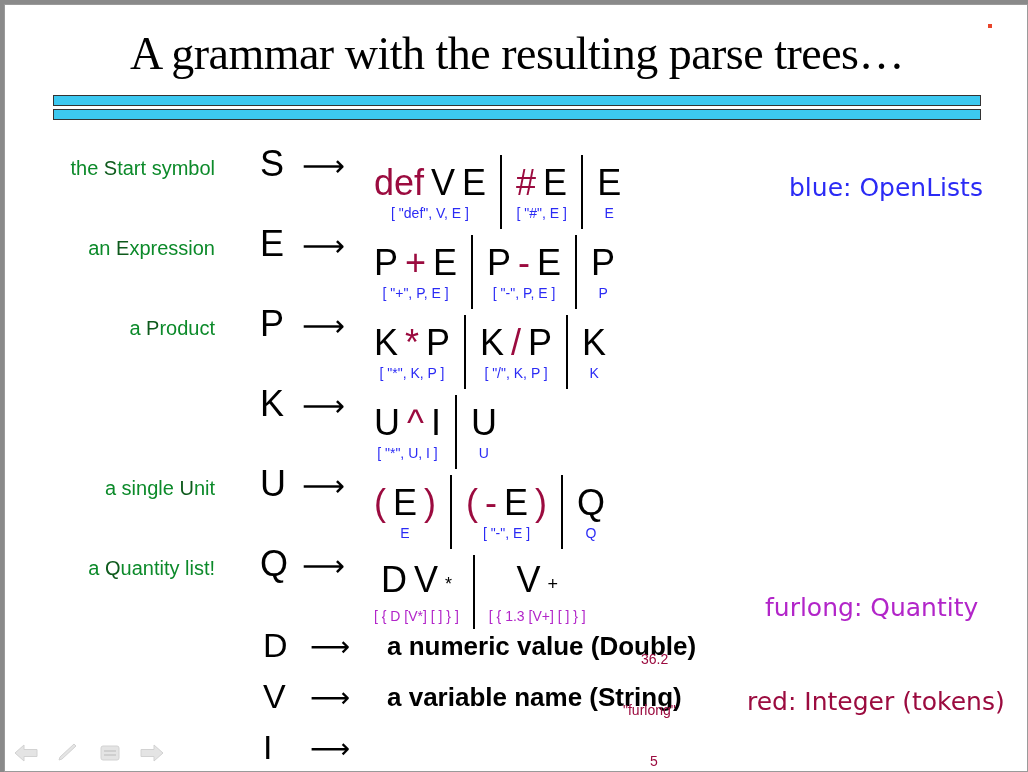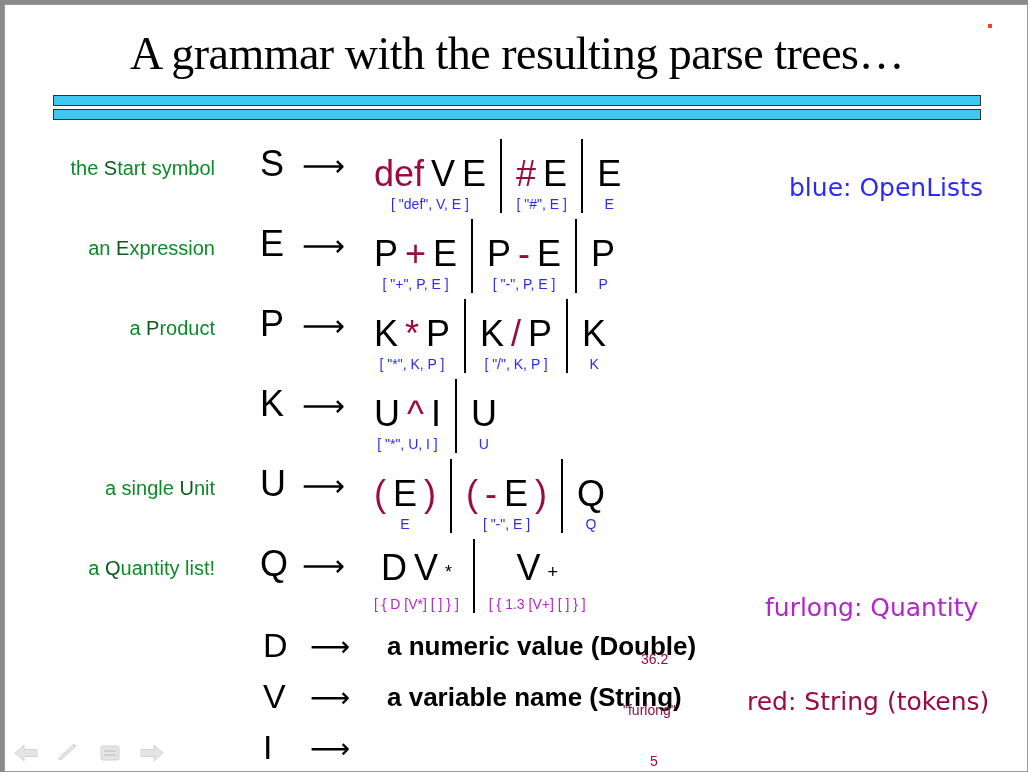--- a/index.html
+++ b/index.html
@@ -102,23 +102,23 @@
     top: 12px;
     font-size: 30px;
     color: #000000;
     line-height: 34px;
   }
 
   
   .alts {
     position: absolute;
     left: 355px;
-    top: 0;
+    top: 16px;
     display: flex;
-    align-items: flex-end;
+    align-items: center;
   }
   .alt {
     position: relative;
     display: flex;
     flex-direction: column;
     align-items: center;
     padding: 0 14px;
   }
   .alt-prod {
     font-size: 36px;
@@ -416,21 +416,21 @@
       </div>
       <div class="t-row">
         <div class="t-lhs">I</div>
         <div class="t-arrow">⟶</div>
         <div class="t-ex" style="left: 645px;">5</div>
       </div>
     </div>
 
   <div class="legend legend-blue">blue: OpenLists</div>
   <div class="legend legend-purple">furlong: Quantity</div>
-  <div class="legend legend-red">red: String (tokens)</div>
+  <div class="legend legend-red">red: Integer (tokens)</div>
 
   <div class="navbar">
     <span>
       <svg width="26" height="20" viewBox="0 0 26 20">
           <path d="M11 2 L2 10 L11 18 L11 13.5 L24 13.5 L24 6.5 L11 6.5 Z" fill="#e4e4e4" stroke="#d2d2d2" stroke-width="1"></path>
         </svg>
     </span>
     <span>
       <svg width="26" height="20" viewBox="0 0 26 20">
           <path d="M4 17 L7 16 L21 3 L19 1 L5 14 Z" fill="#e4e4e4" stroke="#d2d2d2" stroke-width="1"></path>

